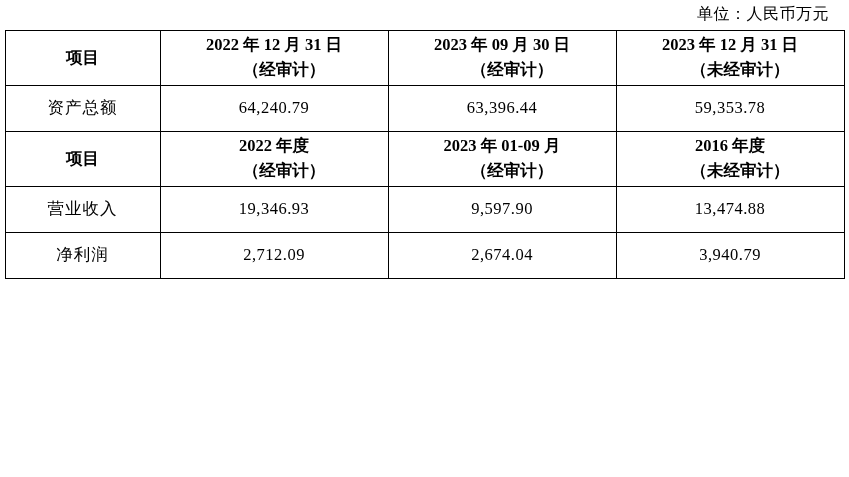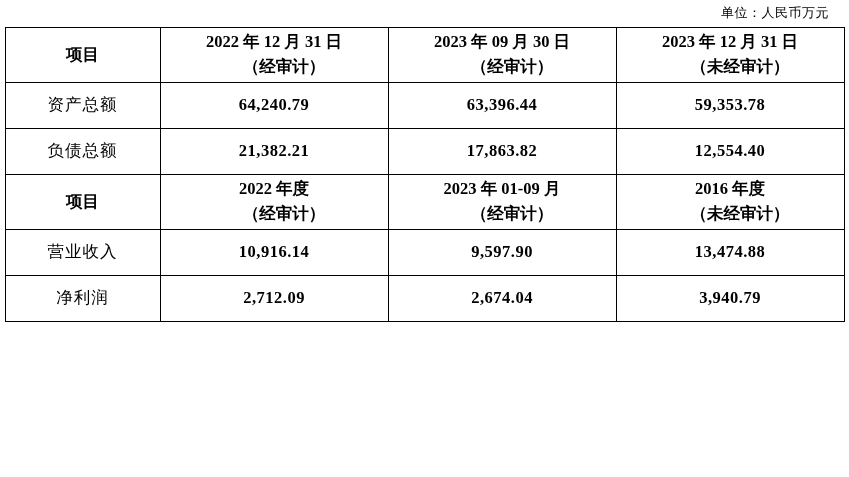--- a/index.html
+++ b/index.html
@@ -17,21 +17,21 @@
   }
   .page {
     width: 849px;
     height: 477px;
     box-sizing: border-box;
     padding: 0;
     position: relative;
   }
   .unit-line {
     text-align: right;
-    font-size: 13px;
+    font-size: 16px;
     padding: 4px 20px 5px 0;
     letter-spacing: 0.5px;
   }
   table.fin {
     border-collapse: collapse;
     width: 839px;
     margin: 0 auto;
     table-layout: fixed;
   }
   table.fin td {
@@ -55,21 +55,20 @@
   tr.header-row td .l2 { display: block; margin-left: 20px; }
   tr.data-row td {
     height: 45px;
     margin-left: 42px;
   }
   td.label-cell {
     letter-spacing: 1px;
   }
   td.num-cell {
     letter-spacing: 0.5px;
-    font-weight: bold;
   }
 </style>
 </head>
 <body>
 
 <div class="page">
 
   <div class="unit-line">单位：人民币万元</div>
 
   <table class="fin">
@@ -98,26 +97,20 @@
           <span class="l2">（未经审计）</span>
         </td>
       </tr>
 
       <tr class="data-row">
         <td class="label-cell">资产总额</td>
         <td class="num-cell">64,240.79</td>
         <td class="num-cell">63,396.44</td>
         <td class="num-cell">59,353.78</td>
       </tr>
-      <tr class="data-row">
-        <td class="label-cell">负债总额</td>
-        <td class="num-cell">21,382.21</td>
-        <td class="num-cell">17,863.82</td>
-        <td class="num-cell">12,554.40</td>
-      </tr>
 
       <tr class="header-row">
         <td>
           <span class="l1">项目</span>
         </td>
         <td>
           <span class="l1">2022 年度</span>
           <span class="l2">（经审计）</span>
         </td>
         <td>
@@ -125,21 +118,21 @@
           <span class="l2">（经审计）</span>
         </td>
         <td>
           <span class="l1">2016 年度</span>
           <span class="l2">（未经审计）</span>
         </td>
       </tr>
 
       <tr class="data-row">
         <td class="label-cell">营业收入</td>
-        <td class="num-cell">10,916.14</td>
+        <td class="num-cell">19,346.93</td>
         <td class="num-cell">9,597.90</td>
         <td class="num-cell">13,474.88</td>
       </tr>
       <tr class="data-row">
         <td class="label-cell">净利润</td>
         <td class="num-cell">2,712.09</td>
         <td class="num-cell">2,674.04</td>
         <td class="num-cell">3,940.79</td>
       </tr>
     </tbody>

